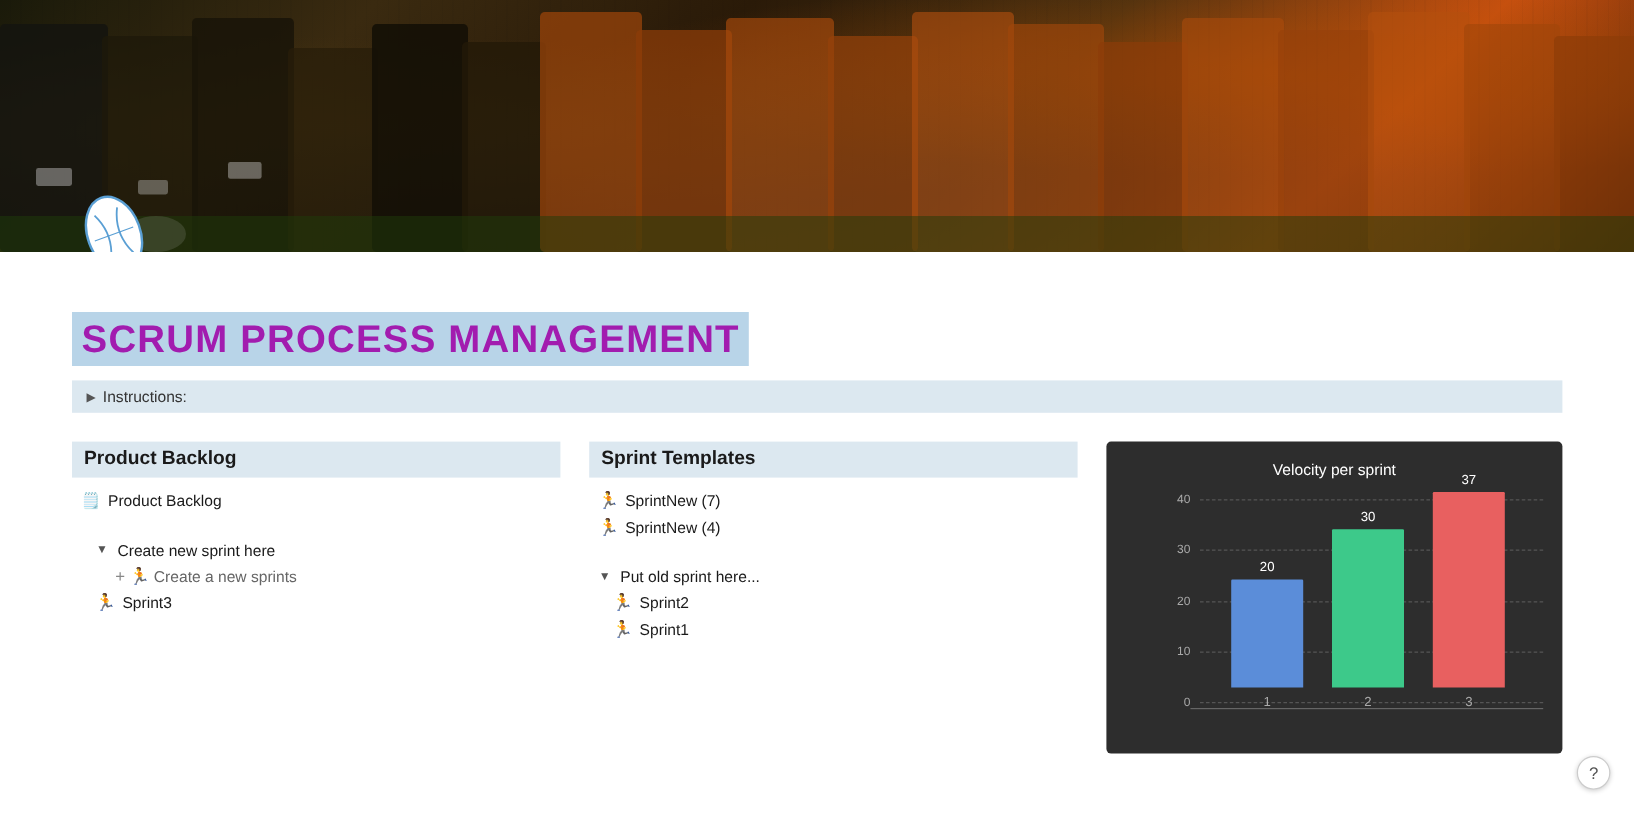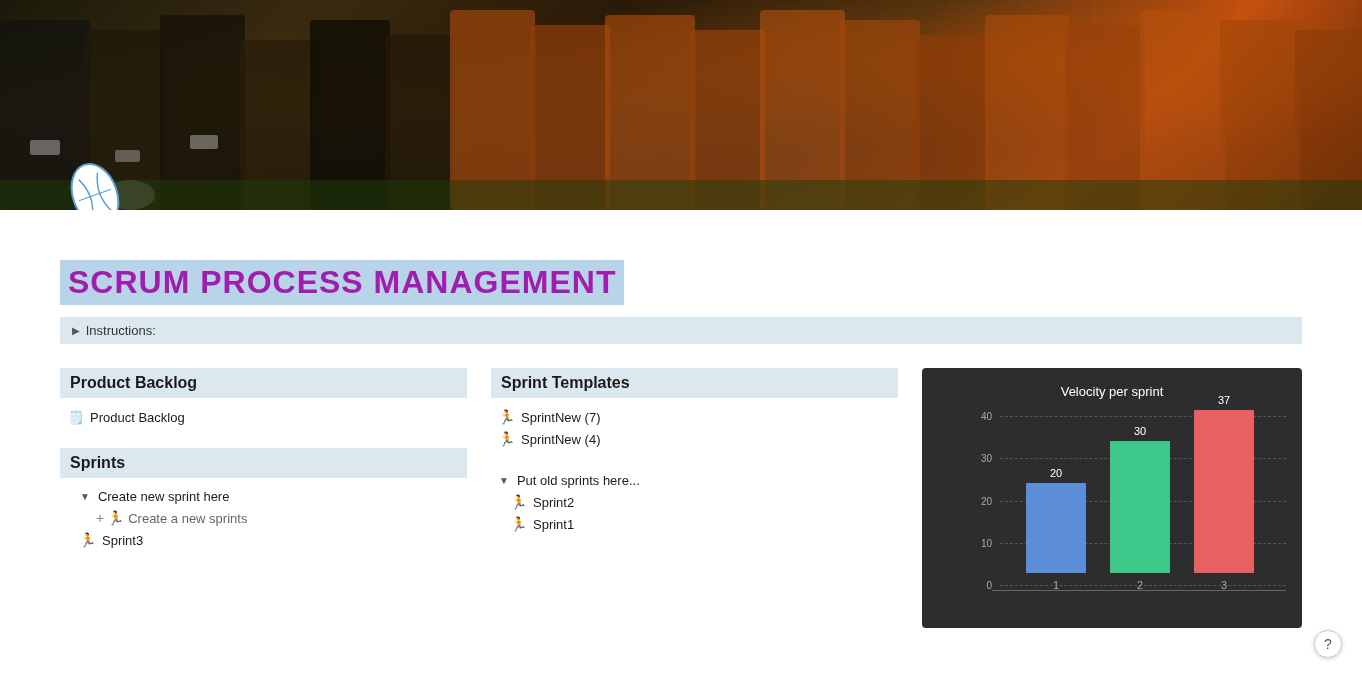--- a/index.html
+++ b/index.html
@@ -318,21 +318,20 @@
 
       <div class="section-box">
         <div class="section-header">Product Backlog</div>
         <div class="section-item">
           <span class="item-icon backlog-icon">🗒️</span>
           <span>Product Backlog</span>
         </div>
       </div>
 
       <div class="section-box">
-        <div class="section-header">Sprints</div>
         <div class="section-item indent-1">
           <span class="collapse-arrow">▼</span>
           <span>Create new sprint here</span>
         </div>
         <div class="create-sprint-row">
           <span class="plus-icon">+</span>
           <span class="sprint-icon item-icon">🏃</span>
           <span>Create a new sprints</span>
         </div>
         <div class="section-item indent-1">
@@ -353,21 +352,21 @@
         </div>
         <div class="section-item">
           <span class="sprint-icon item-icon">🏃</span>
           <span>SprintNew (4)</span>
         </div>
       </div>
 
       <div class="section-box">
         <div class="section-item">
           <span class="collapse-arrow">▼</span>
-          <span>Put old sprints here...</span>
+          <span>Put old sprint here...</span>
         </div>
         <div class="section-item indent-1">
           <span class="sprint-icon item-icon">🏃</span>
           <span>Sprint2</span>
         </div>
         <div class="section-item indent-1">
           <span class="sprint-icon item-icon">🏃</span>
           <span>Sprint1</span>
         </div>
       </div>

